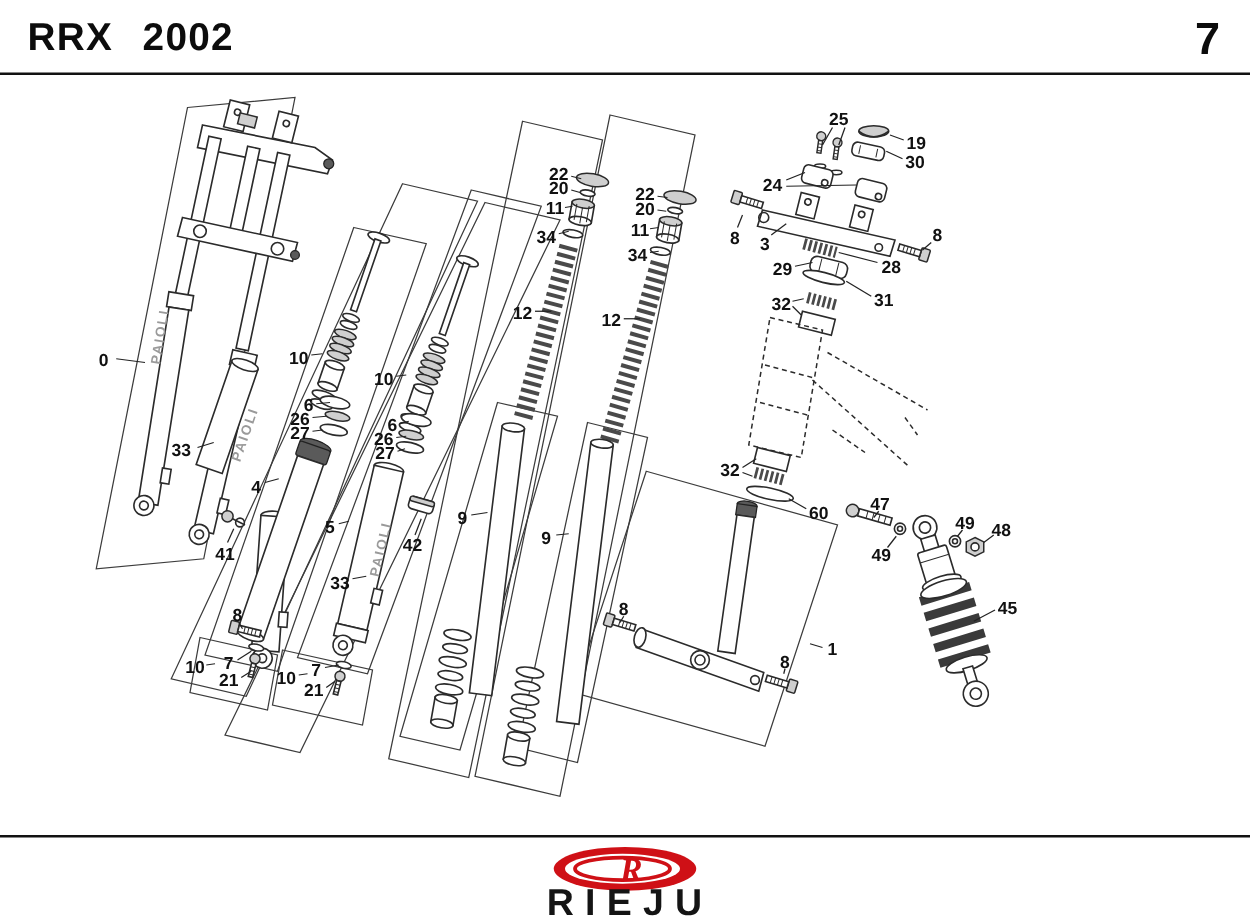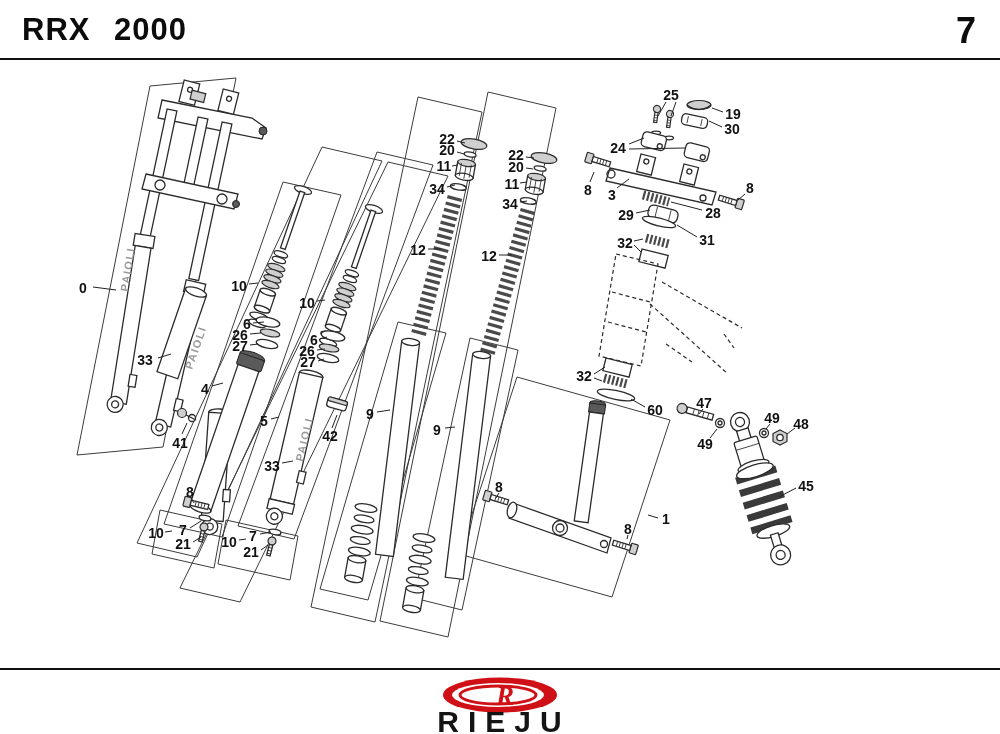--- a/index.html
+++ b/index.html
@@ -28,21 +28,21 @@
   .brandtxt{font:700 11px "Liberation Sans",sans-serif;fill:#9a9a9a;letter-spacing:1.5px;}
   .logoword{font:800 30px "Liberation Sans",sans-serif;letter-spacing:9px;fill:#141414;}
   .logoR{font:italic 800 27px "Liberation Serif",serif;fill:#cf1016;}
 </style>
 </head>
 <body>
 
 <div id="page">
 
   <div id="header">
-    <div id="title">RRX 2000</div>
+    <div id="title">RRX 2002</div>
     <div id="pagenum">7</div>
   </div>
 
   <svg id="diagram" width="1000" height="600" viewBox="0 70 1000 600" style="position:absolute;left:0;top:62px;">
     <defs>
       <g id="boltR">
         <rect x="0" y="-5" width="7" height="10" rx="1" class="fg"></rect>
         <rect x="7" y="-2.6" width="18" height="5.2" class="fw"></rect>
         <line x1="12" y1="-2.6" x2="12" y2="2.6" class="tick"></line>
         <line x1="15" y1="-2.6" x2="15" y2="2.6" class="tick"></line>

